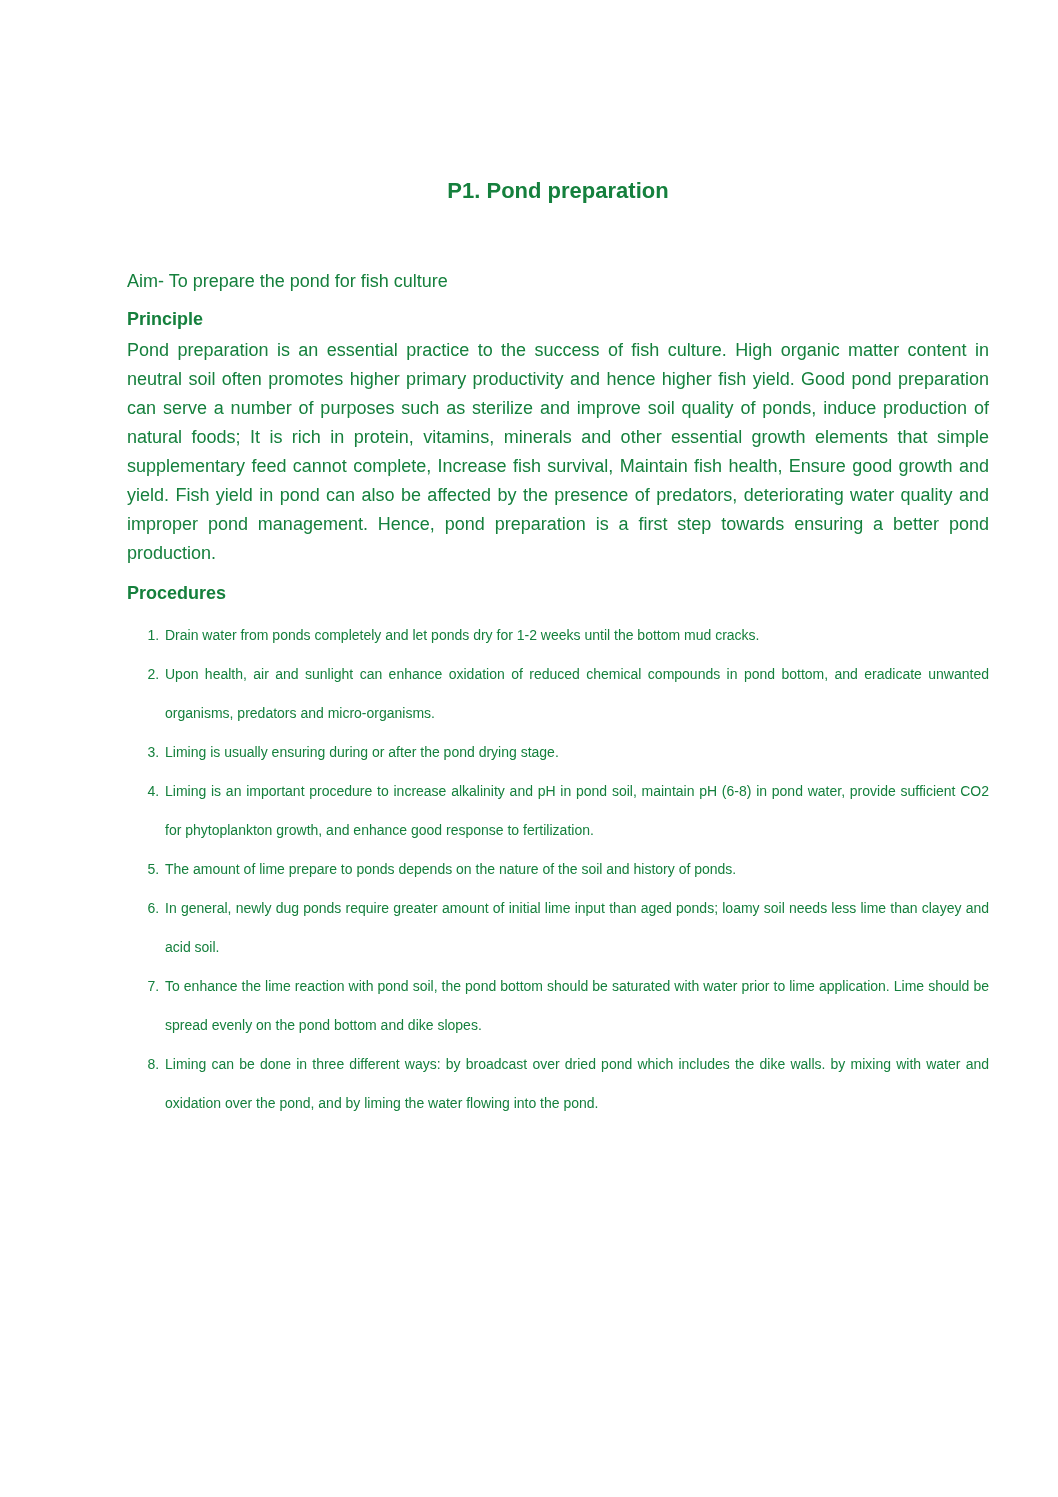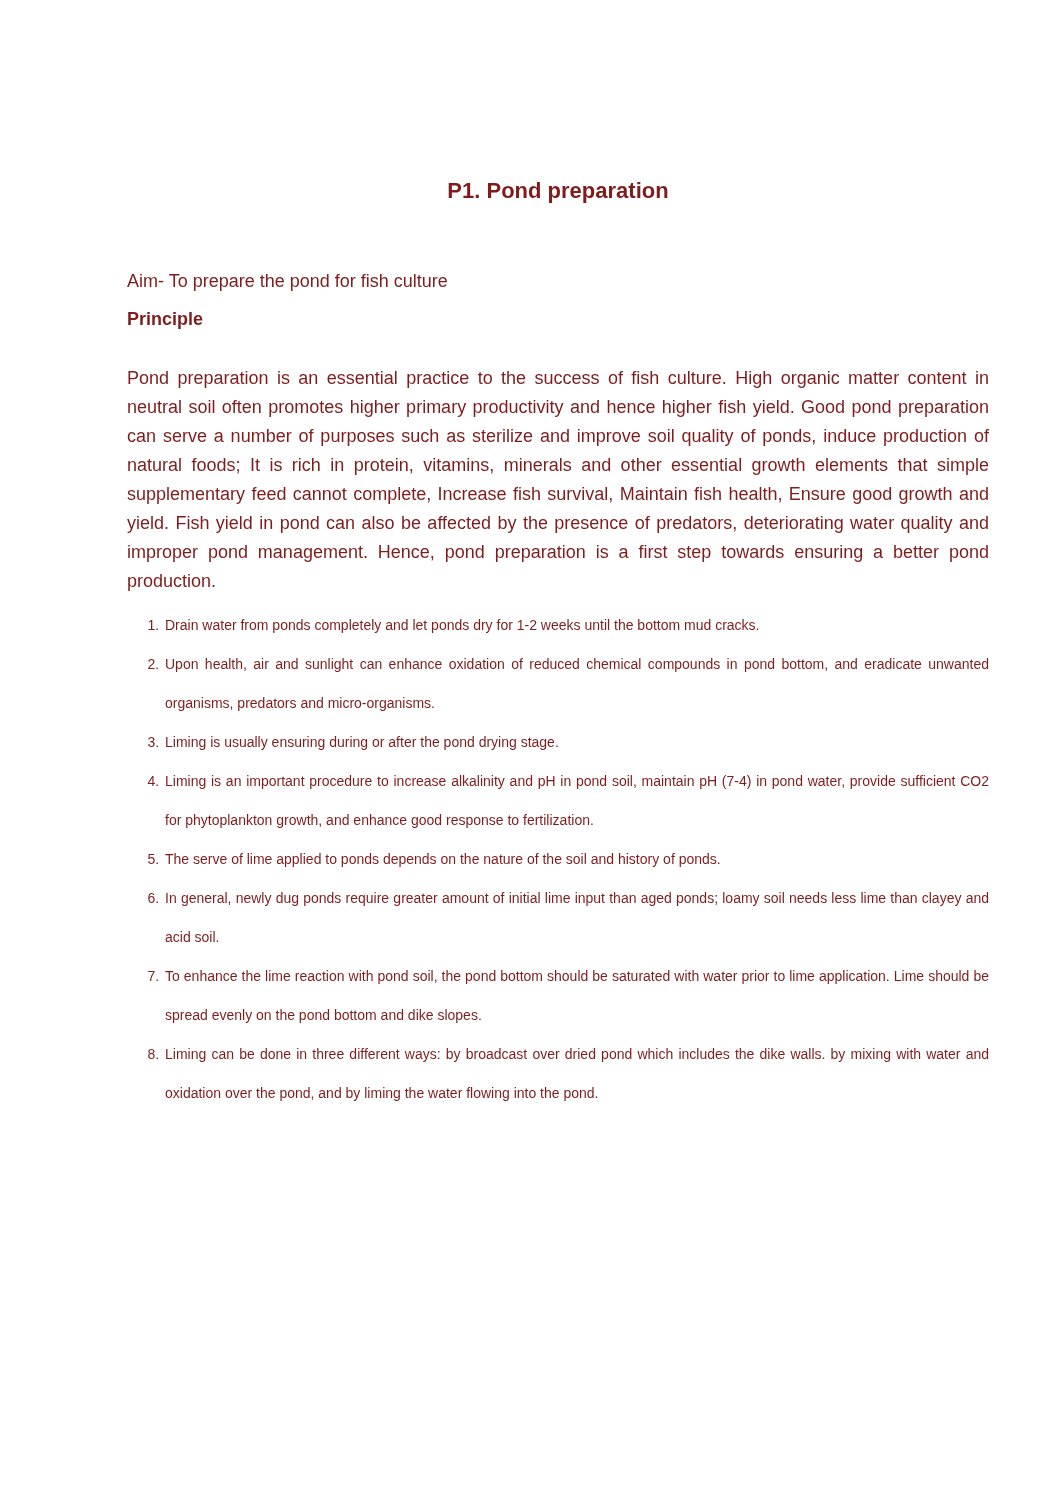--- a/index.html
+++ b/index.html
@@ -8,21 +8,21 @@
     background: #ffffff;
   }
   .page {
     position: relative;
     width: 1058px;
     height: 1497px;
     background: #ffffff;
     box-sizing: border-box;
     padding: 178px 69px 0 127px;
     font-family: "Liberation Sans", sans-serif;
-    color: #7f1d1d;
+    color: #15803d;
     overflow: hidden;
   }
   .doc-title {
     margin: 0;
     text-align: center;
     font-size: 22px;
     line-height: 26px;
     font-weight: bold;
   }
   .aim-heading {
@@ -31,21 +31,21 @@
     line-height: 26px;
     font-weight: normal;
   }
   .sub-heading {
     margin: 12px 0 0 0;
     font-size: 18px;
     line-height: 26px;
     font-weight: bold;
   }
   .body-text {
-    margin: 32px 0 0 0;
+    margin: 4px 0 0 0;
     font-size: 18px;
     line-height: 29px;
     text-align: justify;
   }
   .procedures-list {
     margin: 10px 0 0 0;
     padding-left: 36px;
     font-size: 14px;
     line-height: 39px;
   }
@@ -60,25 +60,26 @@
 <div class="page">
 
   <h1 class="doc-title">P1. Pond preparation</h1>
 
   <p class="aim-heading">Aim- To prepare the pond for fish culture</p>
 
   <p class="sub-heading">Principle</p>
 
   <p class="body-text">Pond preparation is an essential practice to the success of fish culture. High organic matter content in neutral soil often promotes higher primary productivity and hence higher fish yield. Good pond preparation can serve a number of purposes such as sterilize and improve soil quality of ponds, induce production of natural foods; It is rich in protein, vitamins, minerals and other essential growth elements that simple supplementary feed cannot complete, Increase fish survival, Maintain fish health, Ensure good growth and yield. Fish yield in pond can also be affected by the presence of predators, deteriorating water quality and improper pond management. Hence, pond preparation is a first step towards ensuring a better pond production.</p>
 
+  <p class="sub-heading">Procedures</p>
 
   <ol class="procedures-list">
     <li>Drain water from ponds completely and let ponds dry for 1-2 weeks until the bottom mud cracks.</li>
     <li>Upon health, air and sunlight can enhance oxidation of reduced chemical compounds in pond bottom, and eradicate unwanted organisms, predators and micro-organisms.</li>
     <li>Liming is usually ensuring during or after the pond drying stage.</li>
-    <li>Liming is an important procedure to increase alkalinity and pH in pond soil, maintain pH (7-4) in pond water, provide sufficient CO2 for phytoplankton growth, and enhance good response to fertilization.</li>
-    <li>The serve of lime applied to ponds depends on the nature of the soil and history of ponds.</li>
+    <li>Liming is an important procedure to increase alkalinity and pH in pond soil, maintain pH (6-8) in pond water, provide sufficient CO2 for phytoplankton growth, and enhance good response to fertilization.</li>
+    <li>The amount of lime prepare to ponds depends on the nature of the soil and history of ponds.</li>
     <li>In general, newly dug ponds require greater amount of initial lime input than aged ponds; loamy soil needs less lime than clayey and acid soil.</li>
     <li>To enhance the lime reaction with pond soil, the pond bottom should be saturated with water prior to lime application. Lime should be spread evenly on the pond bottom and dike slopes.</li>
     <li>Liming can be done in three different ways: by broadcast over dried pond which includes the dike walls. by mixing with water and oxidation over the pond, and by liming the water flowing into the pond.</li>
   </ol>
 
 </div>
 
 </body></html>

